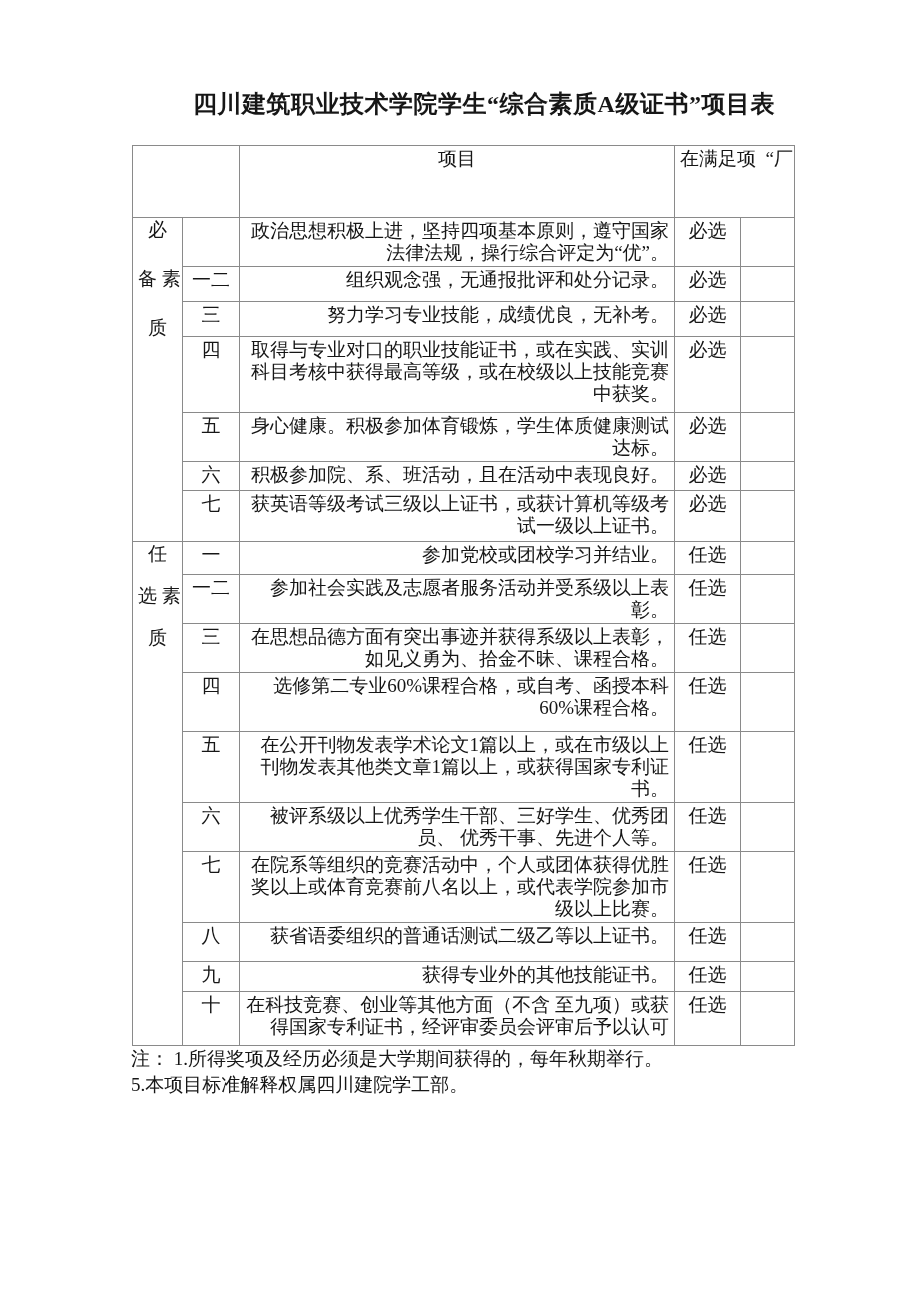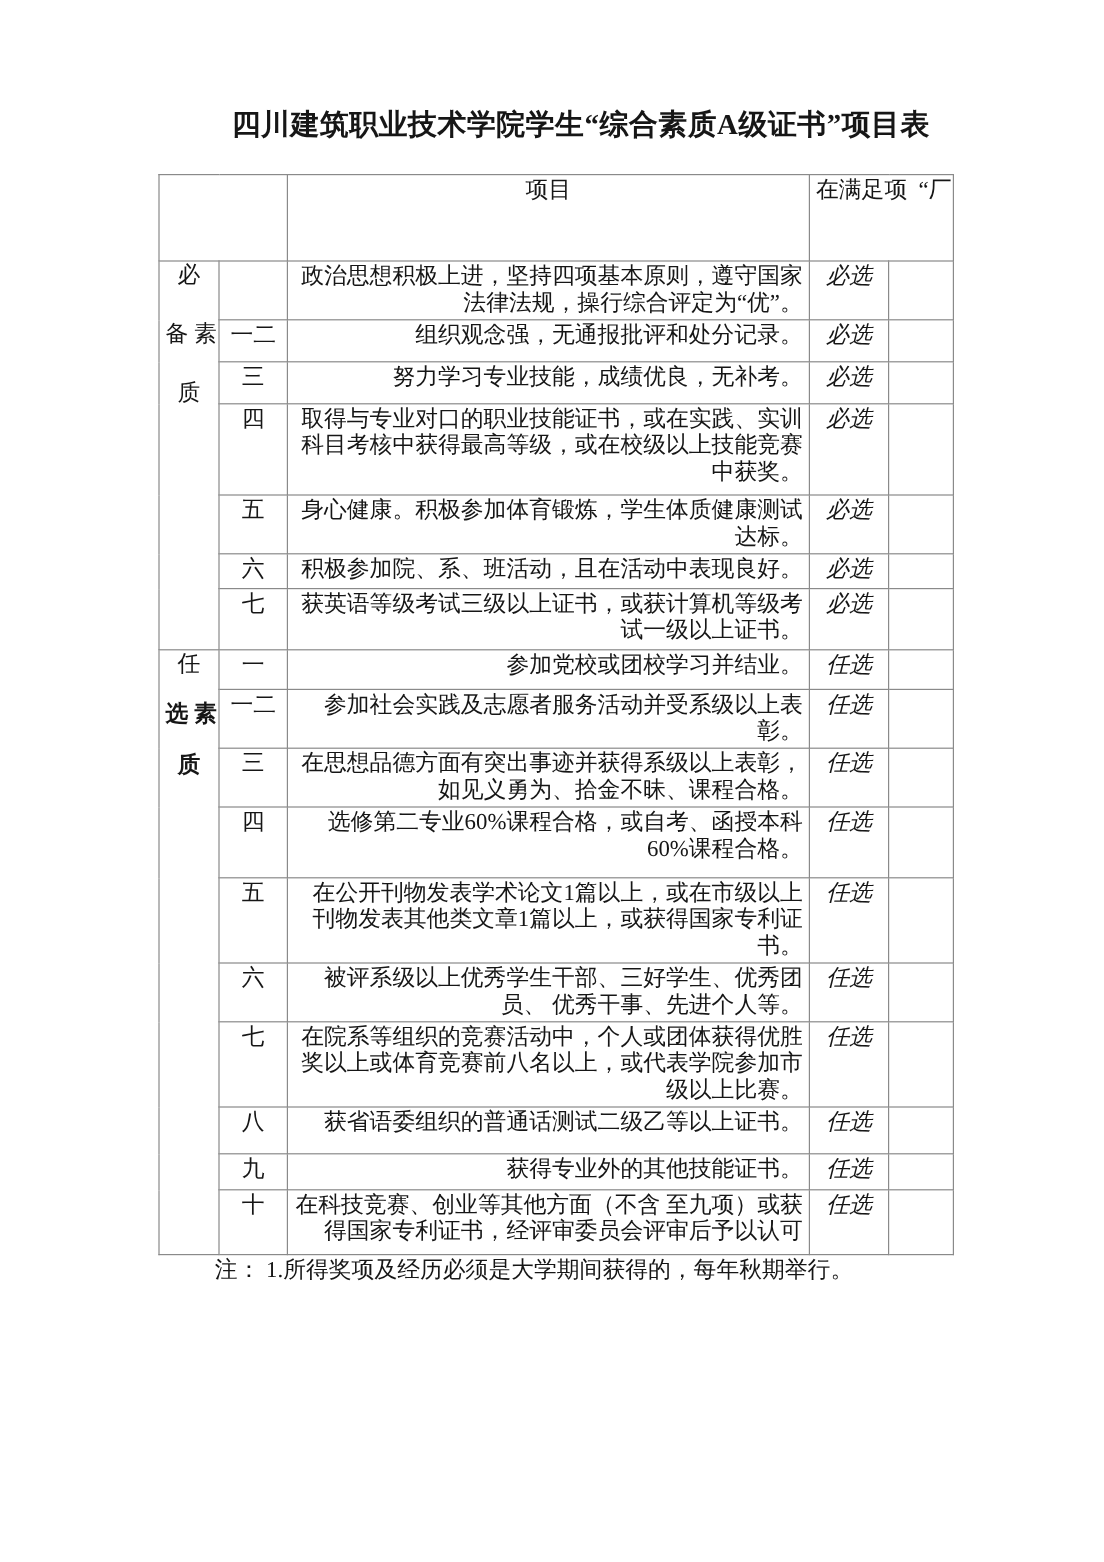--- a/index.html
+++ b/index.html
@@ -48,32 +48,31 @@
     padding: 0 0 2px 2px;
   }
   td.sec-label {
     text-align: center;
     padding: 0 2px;
   }
   td.sec-label span { display: block; white-space: pre; line-height: 20px; }
   td.sec1 { padding-top: 36px; }
   td.sec1 span + span { margin-top: 29px; }
   td.sec2 { padding-top: 90px; }
-  td.sec2 span + span { margin-top: 22px; font-weight: bold; }
+  td.sec2 span + span { margin-top: 22px; }
   td.num { text-align: center; padding-top: 3px; }
   td.desc { text-align: right; padding: 2px 5px 2px 7px; }
-  td.req { text-align: center; padding-top: 3px; font-style: italic; }
+  td.req { text-align: center; padding-top: 3px; }
   td.mark { padding: 0; }
   .notes {
     position: absolute;
     top: 1046px;
     left: 131px;
     width: 690px;
     font-size: 19px;
-    margin-left: 48px;
   }
   .note { line-height: 26px; white-space: pre-wrap; }
 </style>
 </head>
 <body>
 
 <div class="page">
 
   <h1 class="title">四川建筑职业技术学院学生“综合素质A级证书”项目表</h1>
 
@@ -204,15 +203,16 @@
       <td class="num">十</td>
       <td class="desc">在科技竞赛、创业等其他方面（不含 至九项）或获得国家专利证书，经评审委员会评审后予以认可</td>
       <td class="req">任选</td>
       <td class="mark"></td>
     </tr>
   </tbody>
     </table>
 
   <div class="notes">
     <div class="note">注： 1.所得奖项及经历必须是大学期间获得的，每年秋期举行。</div>
+    <div class="note">5.本项目标准解释权属四川建院学工部。</div>
   </div>
 
 </div>
 
 </body></html>

